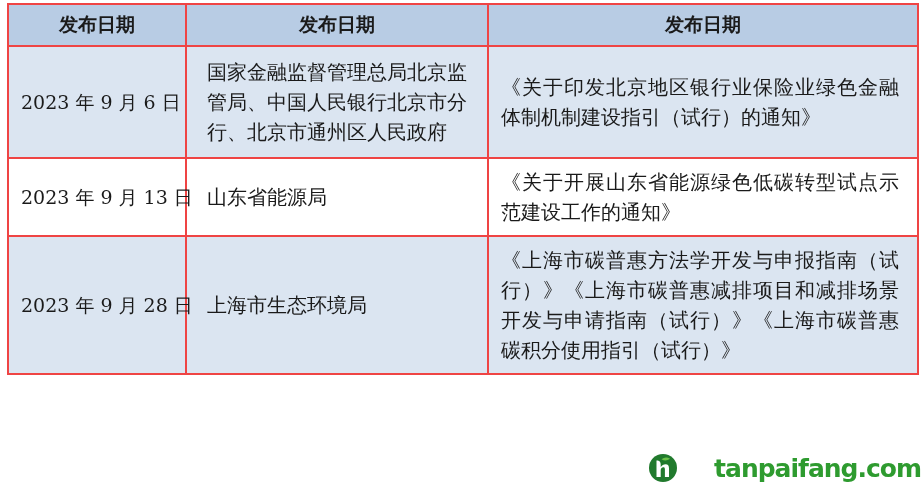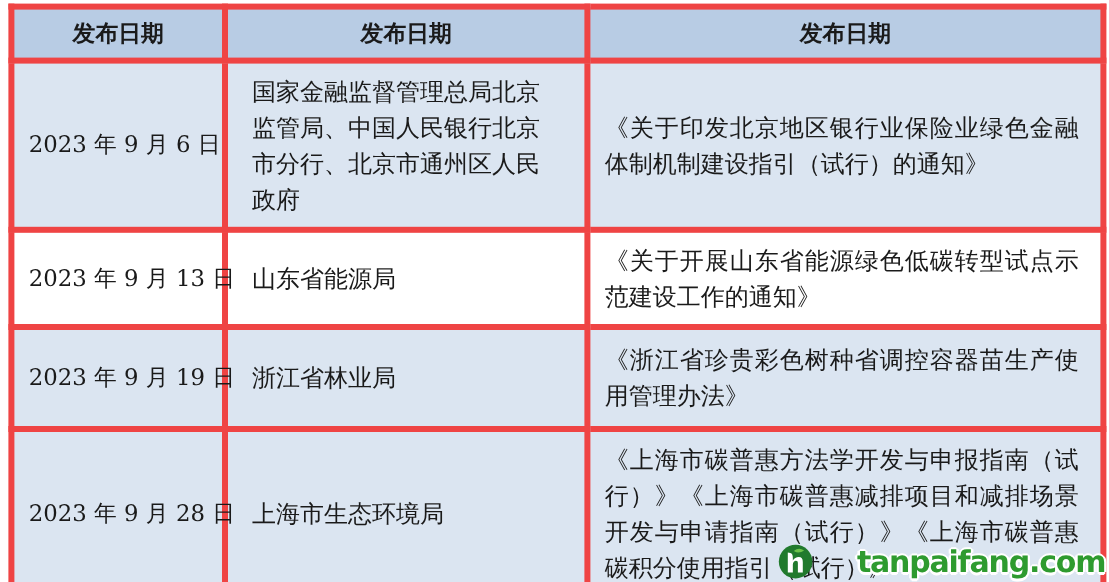--- a/index.html
+++ b/index.html
@@ -14,21 +14,21 @@
   table.policy{
     position:absolute;left:7px;top:3px;
     width:910px;
     border-collapse:collapse;
     table-layout:fixed;
     border:2px solid #000000;
   }
   col.c-date{width:178px;}
   col.c-org{width:302px;}
   col.c-doc{width:430px;}
-  th,td{border:5px solid #ef4444;}
+  th,td{border:2px solid #ef4444;}
   th{
     background:#b8cce4;
     font-weight:bold;
     font-size:19px;
     height:36px;
     text-align:center;
     padding:2px 4px;
   }
   td{
     font-size:20px;
@@ -89,25 +89,20 @@
       <tr class="alt r1">
         <td class="date">2023 年 9 月 6 日</td>
         <td class="org">国家金融监督管理总局北京监管局、中国人民银行北京市分行、北京市通州区人民政府</td>
         <td class="doc">《关于印发北京地区银行业保险业绿色金融体制机制建设指引（试行）的通知》</td>
       </tr>
       <tr class="r2">
         <td class="date">2023 年 9 月 13 日</td>
         <td class="org">山东省能源局</td>
         <td class="doc">《关于开展山东省能源绿色低碳转型试点示范建设工作的通知》</td>
       </tr>
-      <tr class="alt r3">
-        <td class="date">2023 年 9 月 19 日</td>
-        <td class="org">浙江省林业局</td>
-        <td class="doc">《浙江省珍贵彩色树种省调控容器苗生产使用管理办法》</td>
-      </tr>
       <tr class="alt r5">
         <td class="date">2023 年 9 月 28 日</td>
         <td class="org">上海市生态环境局</td>
         <td class="doc">《上海市碳普惠方法学开发与申报指南（试行）》《上海市碳普惠减排项目和减排场景开发与申请指南（试行）》《上海市碳普惠碳积分使用指引（试行）》</td>
       </tr>
     </tbody>
   </table>
 
   <div class="watermark">
     <span class="wm-icon">

